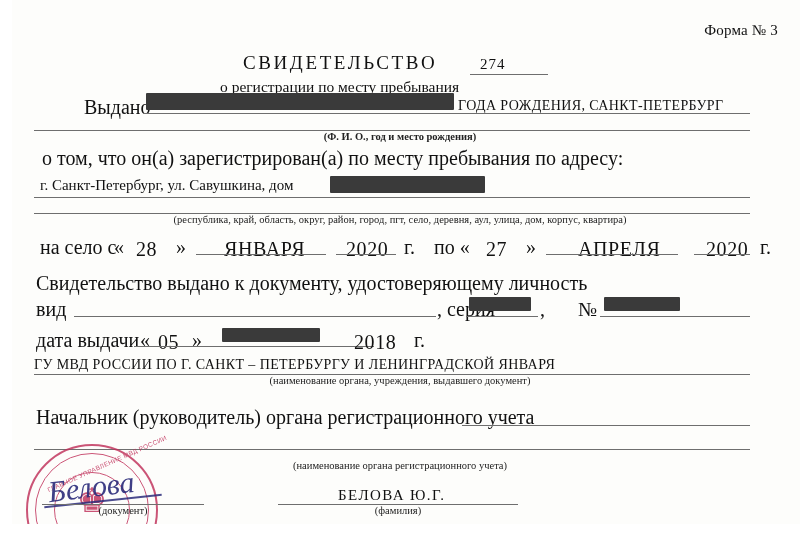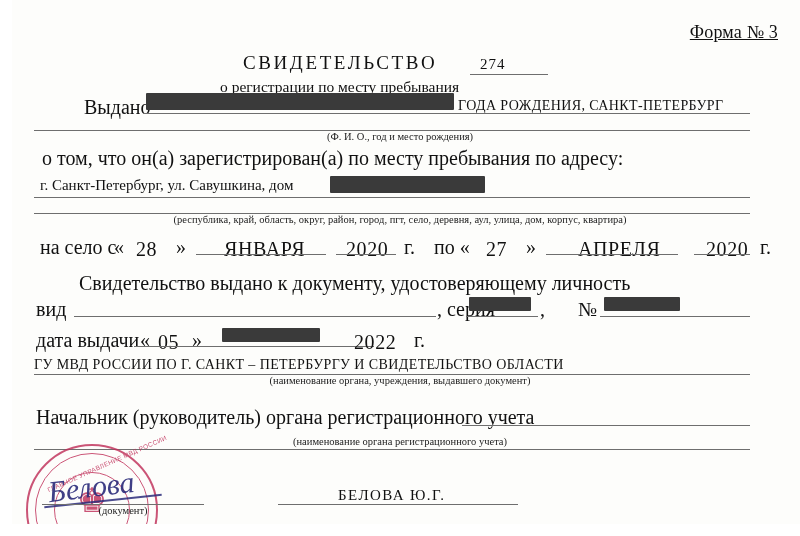--- a/index.html
+++ b/index.html
@@ -27,23 +27,22 @@
     height: 0;
   }
   .redact {
     position: absolute;
     background: #3a3a3a;
     border-radius: 1px;
   }
   .t { position: absolute; white-space: nowrap; }
 
   .form-no {
-    font-size: 18px;
+    font-size: 15px;
     letter-spacing: 0.2px;
-    text-decoration: underline;
   }
   .title-main {
     font-size: 19px;
     letter-spacing: 2.6px;
     font-weight: 400;
   }
   .title-sub {
     font-size: 15.5px;
   }
   .num274 {
@@ -144,21 +143,21 @@
   <div class="line" style="left:470px; top:74px; width:78px;"></div>
 
   <div class="t title-sub" style="left:220px; top:78px;">о регистрации по месту пребывания</div>
 
   <div class="t lbl" style="left:84px; top:96px;">Выдано</div>
   <div class="redact" style="left:146px; top:93px; width:308px; height:17px;"></div>
   <div class="t caps" style="left:458px; top:98px;">ГОДА РОЖДЕНИЯ, САНКТ-ПЕТЕРБУРГ</div>
   <div class="line" style="left:144px; top:113px; width:606px;"></div>
 
   <div class="line" style="left:34px; top:130px; width:716px;"></div>
-  <div class="t hint" style="left:0px; top:131px; width:800px;">(Ф. И. О., год и место рождения)</div>
+  <div class="t hint" style="left:0px; top:131px; width:800px;font-weight:bold;">(Ф. И. О., год и место рождения)</div>
 
   <div class="t lbl" style="left:42px; top:147px;">о том, что он(а) зарегистрирован(а) по месту пребывания по адресу:</div>
   <div class="t val" style="left:40px; top:177px;">г. Санкт-Петербург, ул. Савушкина, дом</div>
   <div class="redact" style="left:330px; top:176px; width:155px; height:17px;"></div>
   <div class="line" style="left:34px; top:197px; width:716px;"></div>
   <div class="line" style="left:34px; top:213px; width:716px;"></div>
   <div class="t hint" style="left:0px; top:214px; width:800px;">(республика, край, область, округ, район, город, пгт, село, деревня, аул, улица, дом, корпус, квартира)</div>
 
   <div class="t lbl" style="left:40px; top:236px;">на село с</div>
   <div class="t lbl" style="left:114px; top:236px;">«</div>
@@ -171,62 +170,63 @@
   <div class="t lbl" style="left:404px; top:236px;">г.</div>
   <div class="t lbl" style="left:434px; top:236px;">по «</div>
   <div class="t bold-val" style="left:486px; top:238px;">27</div>
   <div class="t lbl" style="left:526px; top:236px;">»</div>
   <div class="t bold-val" style="left:578px; top:238px;">АПРЕЛЯ</div>
   <div class="line" style="left:546px; top:254px; width:132px;"></div>
   <div class="t bold-val" style="left:706px; top:238px;">2020</div>
   <div class="line" style="left:694px; top:254px; width:56px;"></div>
   <div class="t lbl" style="left:760px; top:236px;">г.</div>
 
-  <div class="t lbl" style="left:36px; top:272px;margin-left:43px;">Свидетельство выдано к документу, удостоверяющему личность</div>
+  <div class="t lbl" style="left:36px; top:272px;">Свидетельство выдано к документу, удостоверяющему личность</div>
 
   <div class="t lbl" style="left:36px; top:298px;">вид</div>
   <div class="line" style="left:74px; top:316px; width:362px;"></div>
   <div class="t lbl" style="left:437px; top:298px;">, серия</div>
   <div class="redact" style="left:469px; top:297px; width:62px; height:14px;"></div>
   <div class="line" style="left:466px; top:316px; width:72px;"></div>
   <div class="t lbl" style="left:540px; top:298px;">,</div>
   <div class="t lbl" style="left:578px; top:298px;">№</div>
   <div class="redact" style="left:604px; top:297px; width:76px; height:14px;"></div>
   <div class="line" style="left:600px; top:316px; width:150px;"></div>
 
   <div class="t lbl" style="left:36px; top:329px;">дата выдачи</div>
   <div class="t lbl" style="left:140px; top:329px;">«</div>
   <div class="t bold-val" style="left:158px; top:331px;">05</div>
   <div class="t lbl" style="left:192px; top:329px;">»</div>
   <div class="redact" style="left:222px; top:328px; width:98px; height:14px;"></div>
   <div class="line" style="left:134px; top:346px; width:240px;"></div>
-  <div class="t bold-val" style="left:354px; top:331px;">2022</div>
+  <div class="t bold-val" style="left:354px; top:331px;">2018</div>
   <div class="t lbl" style="left:414px; top:329px;">г.</div>
 
-  <div class="t caps" style="left:34px; top:357px;">ГУ  МВД  РОССИИ  ПО  Г. САНКТ – ПЕТЕРБУРГУ  И  СВИДЕТЕЛЬСТВО ОБЛАСТИ</div>
+  <div class="t caps" style="left:34px; top:357px;">ГУ  МВД  РОССИИ  ПО  Г. САНКТ – ПЕТЕРБУРГУ  И  ЛЕНИНГРАДСКОЙ ЯНВАРЯ</div>
   <div class="line" style="left:34px; top:374px; width:716px;"></div>
   <div class="t hint" style="left:0px; top:375px; width:800px;">(наименование органа, учреждения, выдавшего документ)</div>
 
   <div class="t lbl" style="left:36px; top:406px;">Начальник (руководитель) органа регистрационного учета</div>
   <div class="line" style="left:462px; top:425px; width:288px;"></div>
   <div class="line" style="left:34px; top:449px; width:716px;"></div>
-  <div class="t hint" style="left:0px; top:436px; width:800px;">(наименование органа регистрационного учета)</div>
+  <div class="t hint" style="left:0px; top:460px; width:800px;">(наименование органа регистрационного учета)</div>
 
   <div class="stamp" style="left:26px; top:444px;">
     <div class="stamp-inner"></div>
     <div class="stamp-eagle">♚</div>
     <div class="stamp-txt" style="left:14px; top:14px; transform: rotate(-24deg);">ГЛАВНОЕ УПРАВЛЕНИЕ МВД РОССИИ</div>
     <div class="stamp-txt" style="left:34px; top:80px;">ДЛЯ ДОКУМЕНТОВ</div>
 
   </div>
 
   <div class="signature" style="left:48px; top:470px;">Белова</div>
   <div class="sig-stroke" style="left:44px; top:500px; width:118px;"></div>
 
   <div class="line" style="left:42px; top:504px; width:162px;"></div>
   <div class="t hint" style="left:42px; top:505px; width:162px;">(документ)</div>
 
   <div class="t sig-name" style="left:338px; top:487px;">БЕЛОВА Ю.Г.</div>
   <div class="line" style="left:278px; top:504px; width:240px;"></div>
+  <div class="t hint" style="left:278px; top:505px; width:240px;">(фамилия)</div>
 
   <div class="edge-fade" style="left:0; top:0; width:12px; height:536px;"></div>
   <div class="edge-fade" style="left:0; top:524px; width:800px; height:12px;"></div>
 </div>
 
 </body></html>

